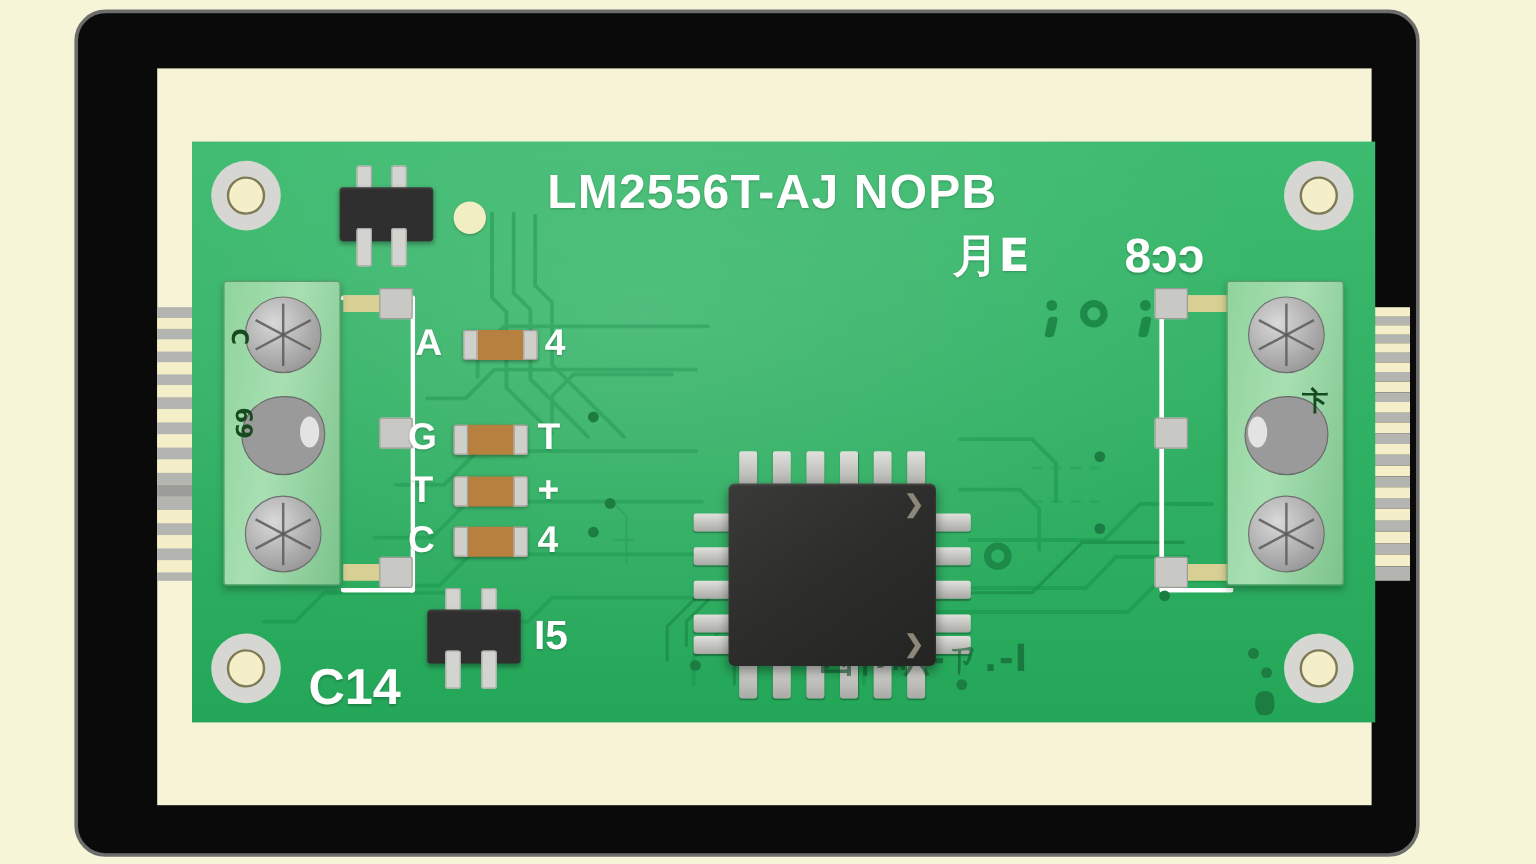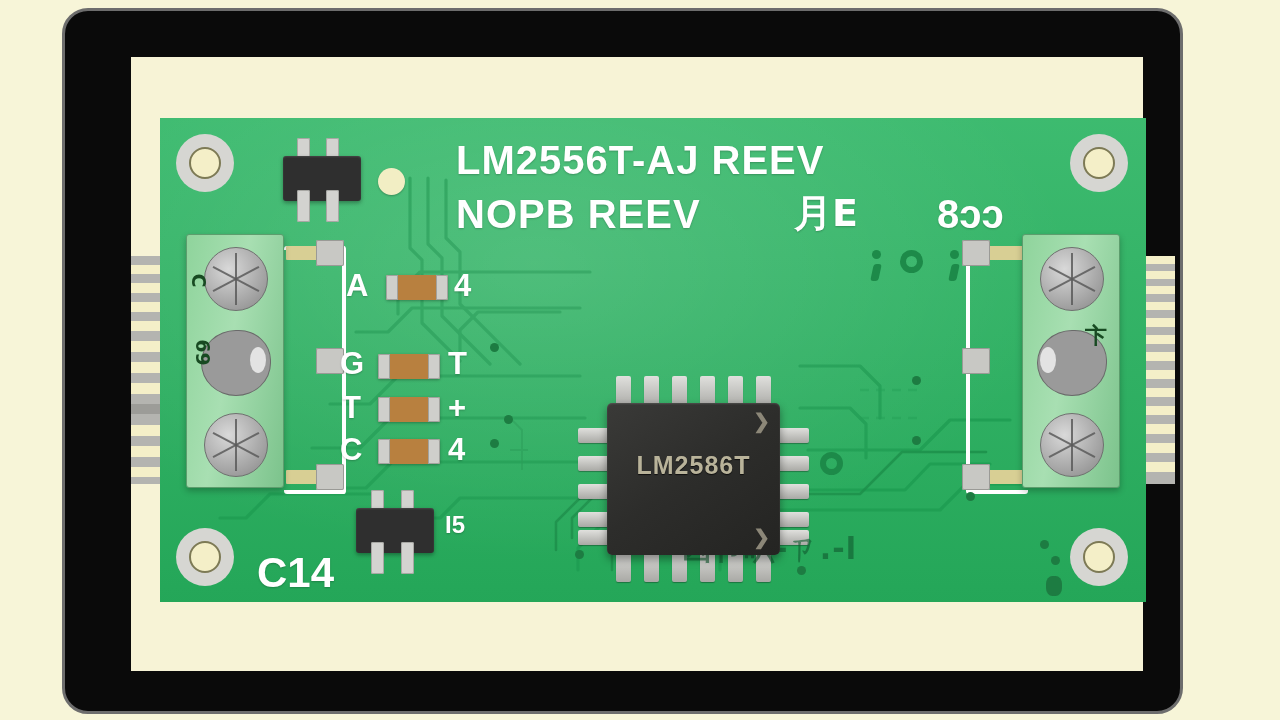--- a/index.html
+++ b/index.html
@@ -352,21 +352,20 @@
     <div class="qfp-pin" style="left:418px;top:412px;width:33px;height:15px;"></div>
 
     <div class="qfp-pin" style="left:616px;top:310px;width:33px;height:15px;"></div>
     <div class="qfp-pin" style="left:616px;top:338px;width:33px;height:15px;"></div>
     <div class="qfp-pin" style="left:616px;top:366px;width:33px;height:15px;"></div>
     <div class="qfp-pin" style="left:616px;top:394px;width:33px;height:15px;"></div>
     <div class="qfp-pin" style="left:616px;top:412px;width:33px;height:15px;"></div>
 
     <div class="qfp">
       <div class="qfp-chev" style="right:10px;top:8px;">❯</div>
-      <div class="qfp-text" style="top:48px;font-size:25px;">LM2586T</div>
       <div class="qfp-chev" style="right:10px;bottom:8px;">❯</div>
     </div>
 
     <div class="via-ring" style="left:740px;top:132px;"></div>
     <div class="via-ring" style="left:660px;top:334px;"></div>
     <div class="via" style="left:330px;top:225px;"></div>
     <div class="via" style="left:344px;top:297px;"></div>
     <div class="via" style="left:330px;top:321px;"></div>
     <div class="via" style="left:752px;top:258px;"></div>
     <div class="via" style="left:752px;top:318px;"></div>
@@ -375,23 +374,22 @@
     <div class="via" style="left:806px;top:374px;"></div>
     <div class="via" style="left:880px;top:422px;"></div>
     <div class="via" style="left:891px;top:438px;"></div>
     <div class="via" style="left:886px;top:458px;width:16px;height:20px;border-radius:40%;"></div>
 
     <div style="position:absolute;left:712px;top:132px;width:9px;height:9px;border-radius:50%;background:#1d8a49;"></div>
     <div style="position:absolute;left:712px;top:146px;width:8px;height:17px;border-radius:3px;background:#1d8a49;transform:skewX(-12deg);"></div>
     <div style="position:absolute;left:790px;top:132px;width:9px;height:9px;border-radius:50%;background:#1d8a49;"></div>
     <div style="position:absolute;left:790px;top:146px;width:8px;height:17px;border-radius:3px;background:#1d8a49;transform:skewX(-12deg);"></div>
 
-    <div class="silk-txt" style="left:296px;top:22px;font-size:40px;letter-spacing:1px;">LM2556T-AJ REEV</div>
-    <div class="silk-txt" style="left:296px;top:76px;font-size:40px;letter-spacing:1px;">NOPB REEV</div>
+    <div class="silk-txt" style="left:296px;top:22px;font-size:40px;letter-spacing:1px;">LM2556T-AJ NOPB</div>
     <div class="silk-txt" style="left:634px;top:76px;font-size:38px;font-family:'DejaVu Sans',sans-serif;">月E</div>
     <div class="silk-txt" style="left:777px;top:76px;font-size:40px;">8ɔɔ</div>
     <div class="silk-txt" style="left:97px;top:434px;font-size:42px;">C14</div>
-    <div class="silk-txt" style="left:285px;top:395px;font-size:24px;">I5</div>
+    <div class="silk-txt" style="left:285px;top:395px;font-size:34px;">I5</div>
     <div class="silk-faint" style="left:522px;top:411px;font-size:30px;letter-spacing:1px;">凶卪呮-ㄗ.-l</div>
 
   </div>
 
 </div>
 
 </body></html>

